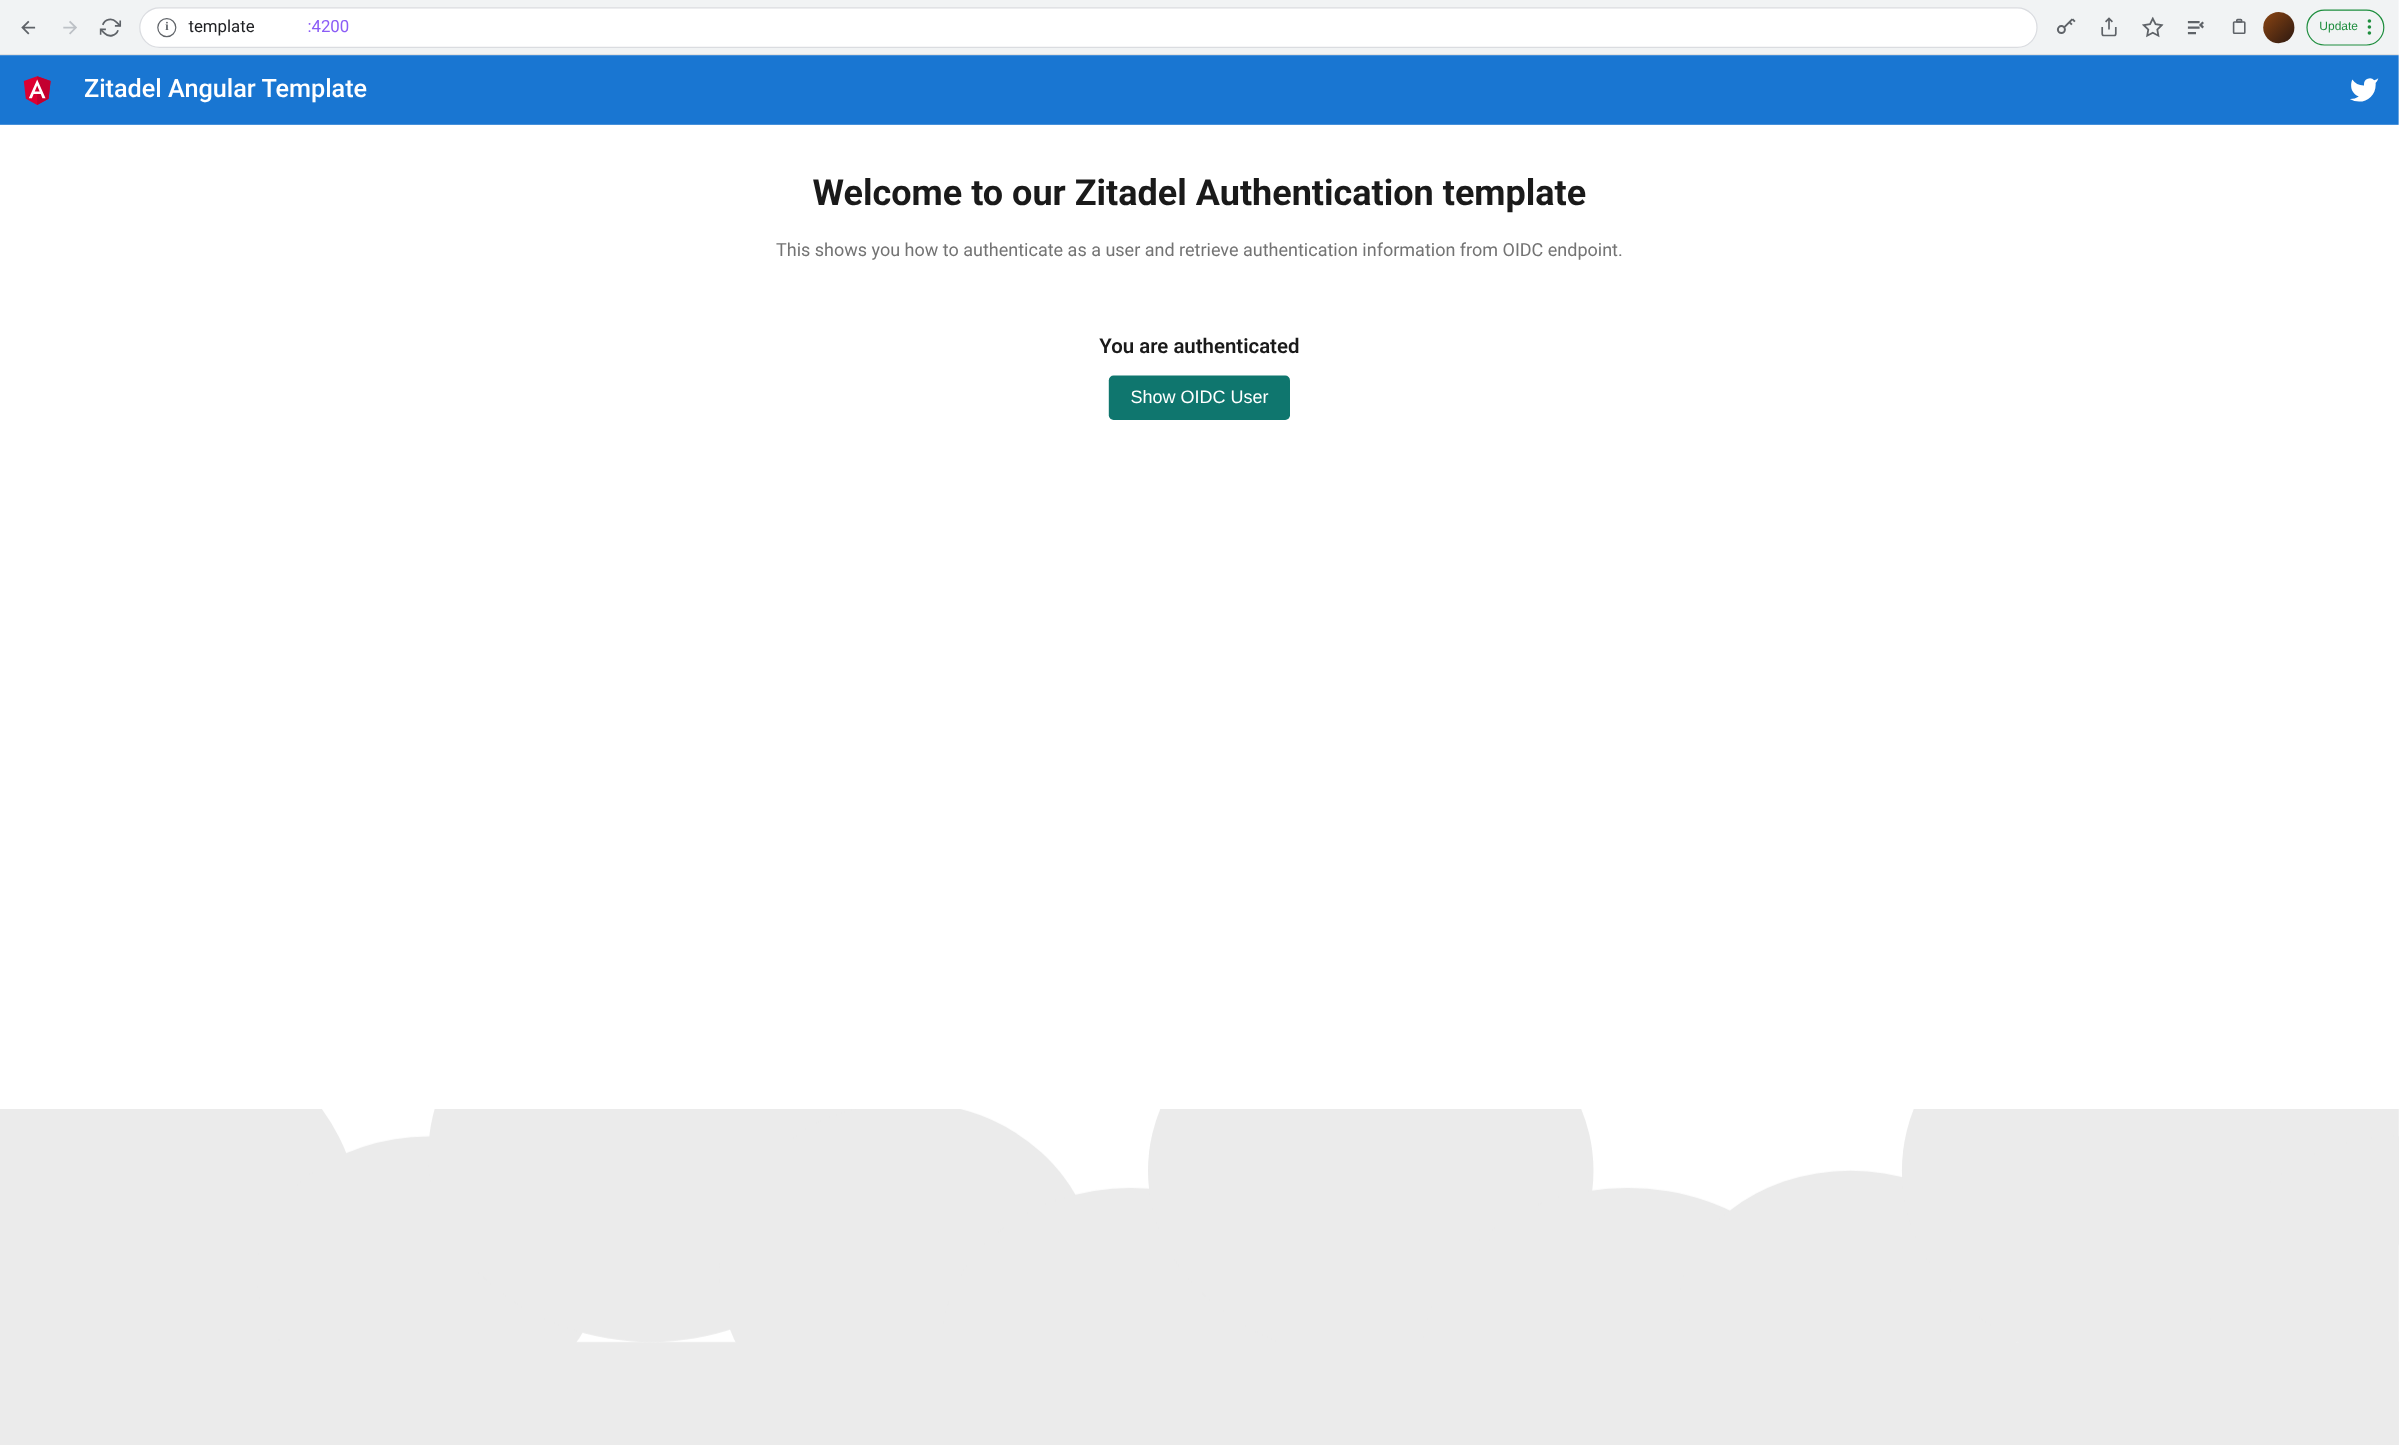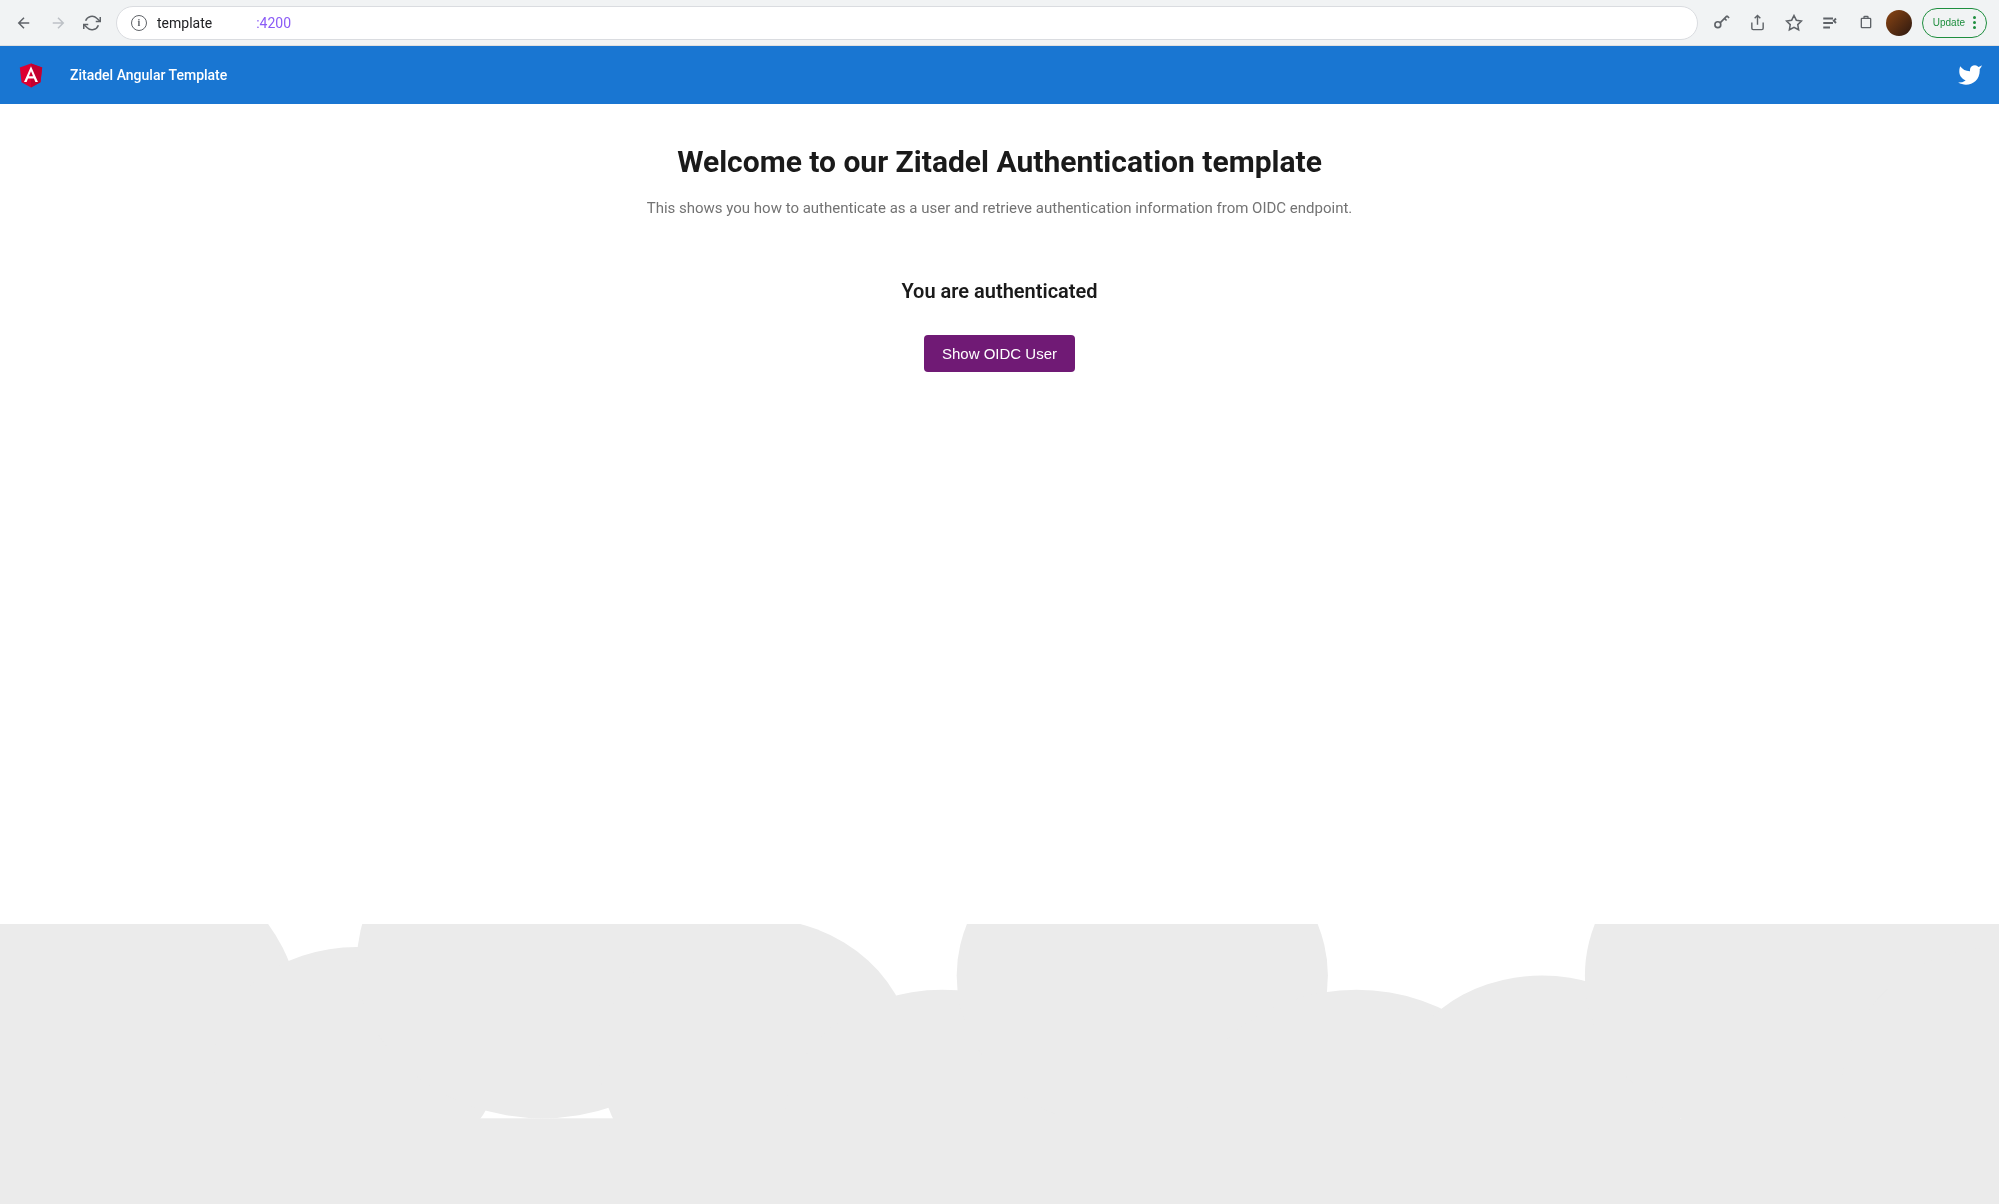--- a/index.html
+++ b/index.html
@@ -155,21 +155,21 @@
       gap: 24px;
     }
     
     .angular-logo {
       width: 30px;
       height: 32px;
     }
     
     .app-title {
       color: #fff;
-      font-size: 14px;
+      font-size: 21px;
       font-weight: 500;
     }
     
     .twitter-icon {
       color: #fff;
       cursor: pointer;
     }
     
     
     .main-content {
@@ -184,28 +184,28 @@
       margin-bottom: 20px;
     }
     
     .welcome-subtitle {
       font-size: 15px;
       color: #737373;
       margin-bottom: 62px;
     }
     
     .auth-status {
-      font-size: 20px;
+      font-size: 17px;
       font-weight: 600;
       color: #1a1a1a;
-      margin-bottom: 32px;
+      margin-bottom: 14px;
     }
     
     .show-user-btn {
-      background: #701a75;
+      background: #0f766e;
       color: #fff;
       border: none;
       padding: 10px 18px;
       font-size: 15px;
       border-radius: 4px;
       cursor: pointer;
     }
     
     
     .clouds {

